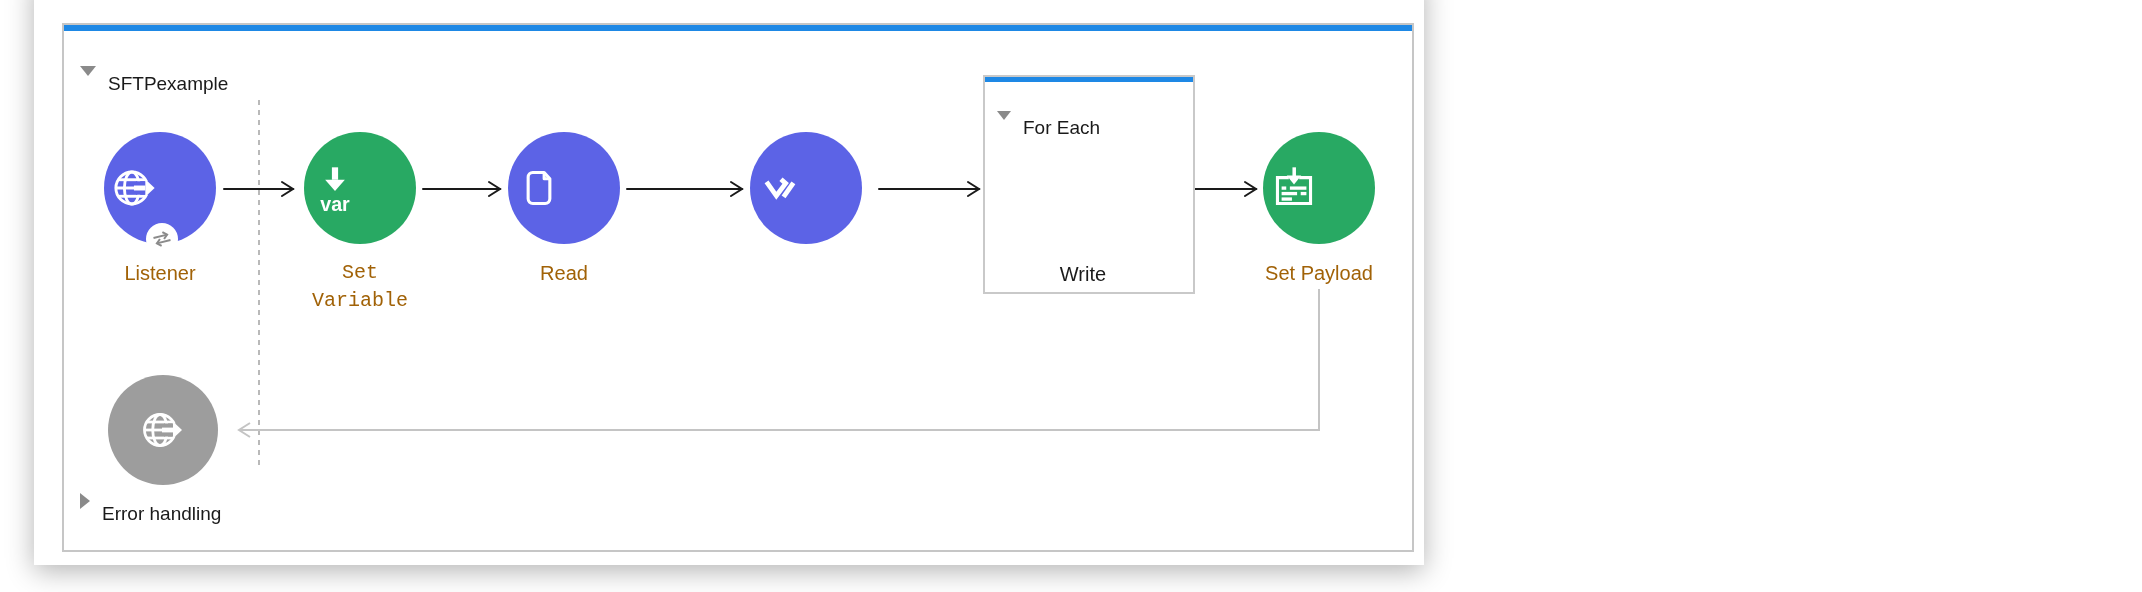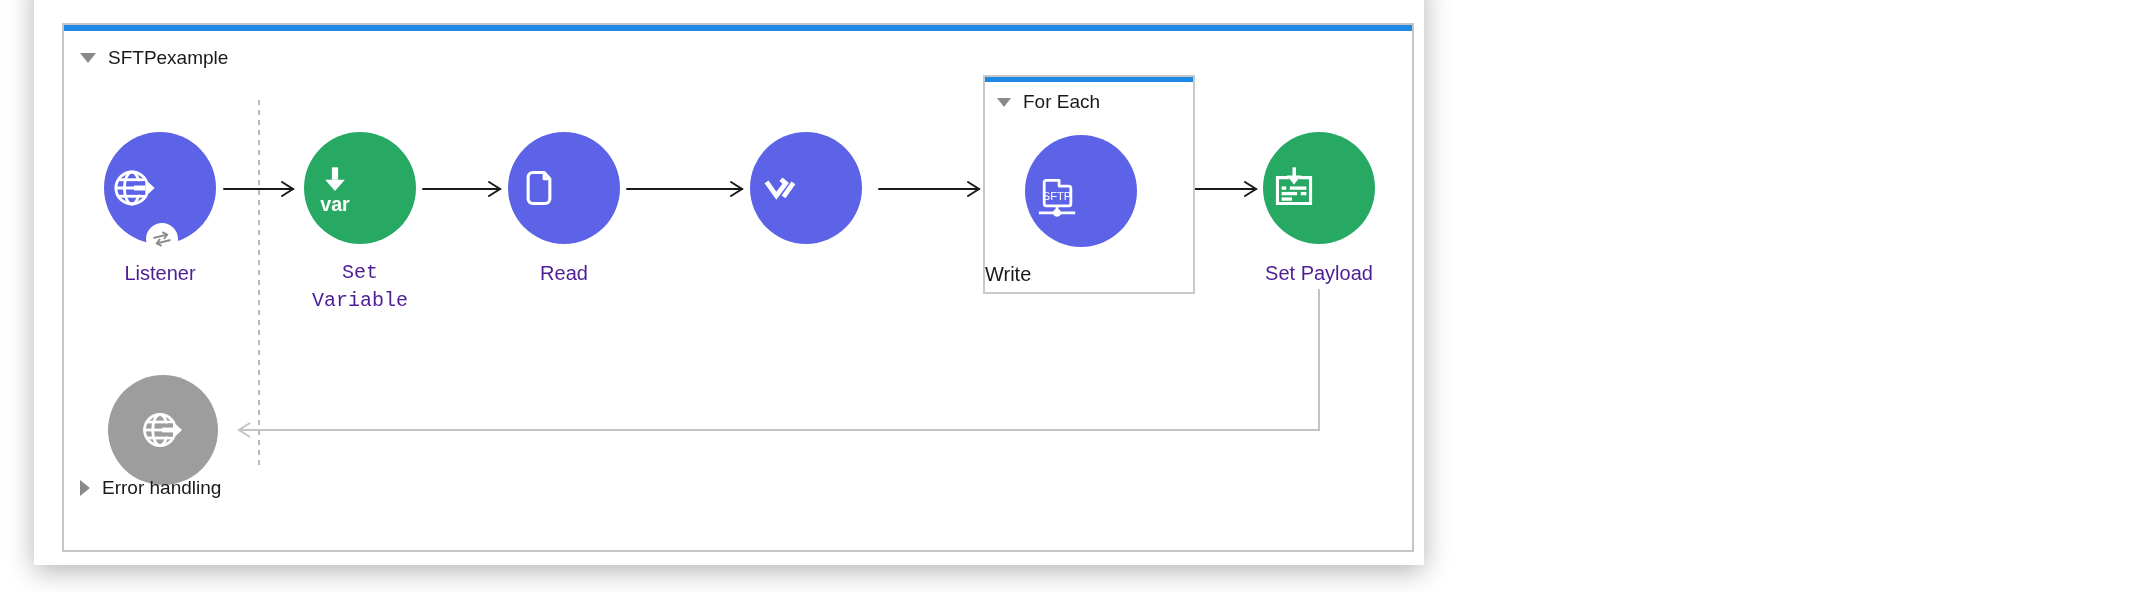--- a/index.html
+++ b/index.html
@@ -5,41 +5,41 @@
   html,body{margin:0;padding:0;background:#ffffff;}
   .page{position:relative;width:2142px;height:592px;overflow:hidden;background:#ffffff;
         font-family:"Liberation Sans", sans-serif;}
   .canvas{position:absolute;left:34px;top:-24px;width:1390px;height:589px;background:#ffffff;
           box-shadow:0 6px 26px rgba(0,0,0,0.30);}
   .flow{position:absolute;left:28px;top:47px;width:1352px;height:529px;background:#ffffff;
         border:2px solid #c6c6c6;box-sizing:border-box;}
   .flow-topbar{position:absolute;left:0;top:0;width:100%;height:6px;background:#1e88e5;}
   .hdr{position:absolute;display:flex;align-items:center;gap:12px;}
   .flow-hdr{left:16px;top:22px;}
-  .title-text{font-size:19px;color:#1a1a1a;}
+  .title-text{font-size:19px;color:#1a1a1a;margin-top:26px;}
   .tri-down{width:0;height:0;border-left:8px solid transparent;border-right:8px solid transparent;
             border-top:10px solid #8a8a8a;}
   .tri-right{width:0;height:0;border-top:8px solid transparent;border-bottom:8px solid transparent;
              border-left:10px solid #8a8a8a;}
   .wires{position:absolute;left:0;top:0;width:1352px;height:529px;pointer-events:none;}
   .node-circle{position:absolute;width:112px;height:112px;border-radius:50%;
                display:flex;align-items:center;cursor:pointer;}
   .blue{background:#5c63e6;}
   .green{background:#28a963;}
   .grayc{background:#9d9d9d;}
   .node-label{position:absolute;width:140px;text-align:center;font-size:20px;line-height:1.4;
-              color:#4c1d95;}
+              color:#a16207;}
   .badge{position:absolute;left:82px;top:198px;width:32px;height:32px;border-radius:50%;
          background:#ffffff;display:flex;align-items:center;justify-content:center;}
   .scope{position:absolute;left:919px;top:50px;width:212px;height:219px;background:#ffffff;
          border:2px solid #c9c9c9;box-sizing:border-box;}
   .scope-topbar{position:absolute;left:0;top:0;width:100%;height:5px;background:#1e88e5;}
   .scope-hdr{left:12px;top:14px;}
   .scope-hdr .tri-down{border-left-width:7px;border-right-width:7px;border-top-width:9px;}
-  .scope-label{position:absolute;left:0;top:186px;width:196px;font-size:20px;color:#1a1a1a;}
+  .scope-label{position:absolute;left:0;top:186px;width:196px;text-align:center;font-size:20px;color:#1a1a1a;}
   .ghost{position:absolute;left:44px;top:350px;width:110px;height:110px;border-radius:50%;
          display:flex;align-items:center;justify-content:center;}
   .err-hdr{left:16px;top:452px;align-items:center;}
 </style>
 </head>
 <body>
 
 <div class="page">
   <div class="canvas">
     <div class="flow">
@@ -128,31 +128,20 @@
         </svg>
       </div>
 
       <div class="scope">
         <div class="scope-topbar"></div>
         <div class="hdr scope-hdr">
           <span class="tri-down"></span>
           <span class="title-text">For Each</span>
         </div>
 
-        <div class="node-circle blue" style="left:40px;top:58px;">
-          <svg width="64" height="64" viewBox="0 0 60 60">
-            <g stroke="#ffffff" stroke-width="2.6" fill="none" stroke-linejoin="round">
-              <path d="M18,22 a2,2 0 0 1 2,-2 h12 v5.5 h9 a2,2 0 0 1 2,2 V42 a2,2 0 0 1 -2,2 H20 a2,2 0 0 1 -2,-2 Z"></path>
-              <line x1="30" y1="44" x2="30" y2="49"></line>
-              <line x1="13" y1="50.5" x2="47" y2="50.5"></line>
-            </g>
-            <circle cx="30" cy="50.5" r="3.6" fill="#ffffff"></circle>
-            <text x="30" y="38" text-anchor="middle" font-size="10.5" fill="#ffffff" font-family="Liberation Sans, sans-serif">SFTP</text>
-          </svg>
-        </div>
         <div class="scope-label">Write</div>
       </div>
 
       <div class="node-circle green" style="left:1199px;top:107px;">
         <svg width="62" height="62" viewBox="0 0 60 60">
           <path d="M25,20 H14 V45 H46 V20 H35" stroke="#ffffff" stroke-width="3" fill="none"></path>
           <rect x="28.5" y="10" width="3.4" height="8.5" fill="#ffffff"></rect>
           <polygon points="23,18 37,18 30,26.5" fill="#ffffff"></polygon>
           <rect x="18" y="28.5" width="4.5" height="3.2" fill="#ffffff"></rect>
           <rect x="26" y="28.5" width="16" height="3.2" fill="#ffffff"></rect>

